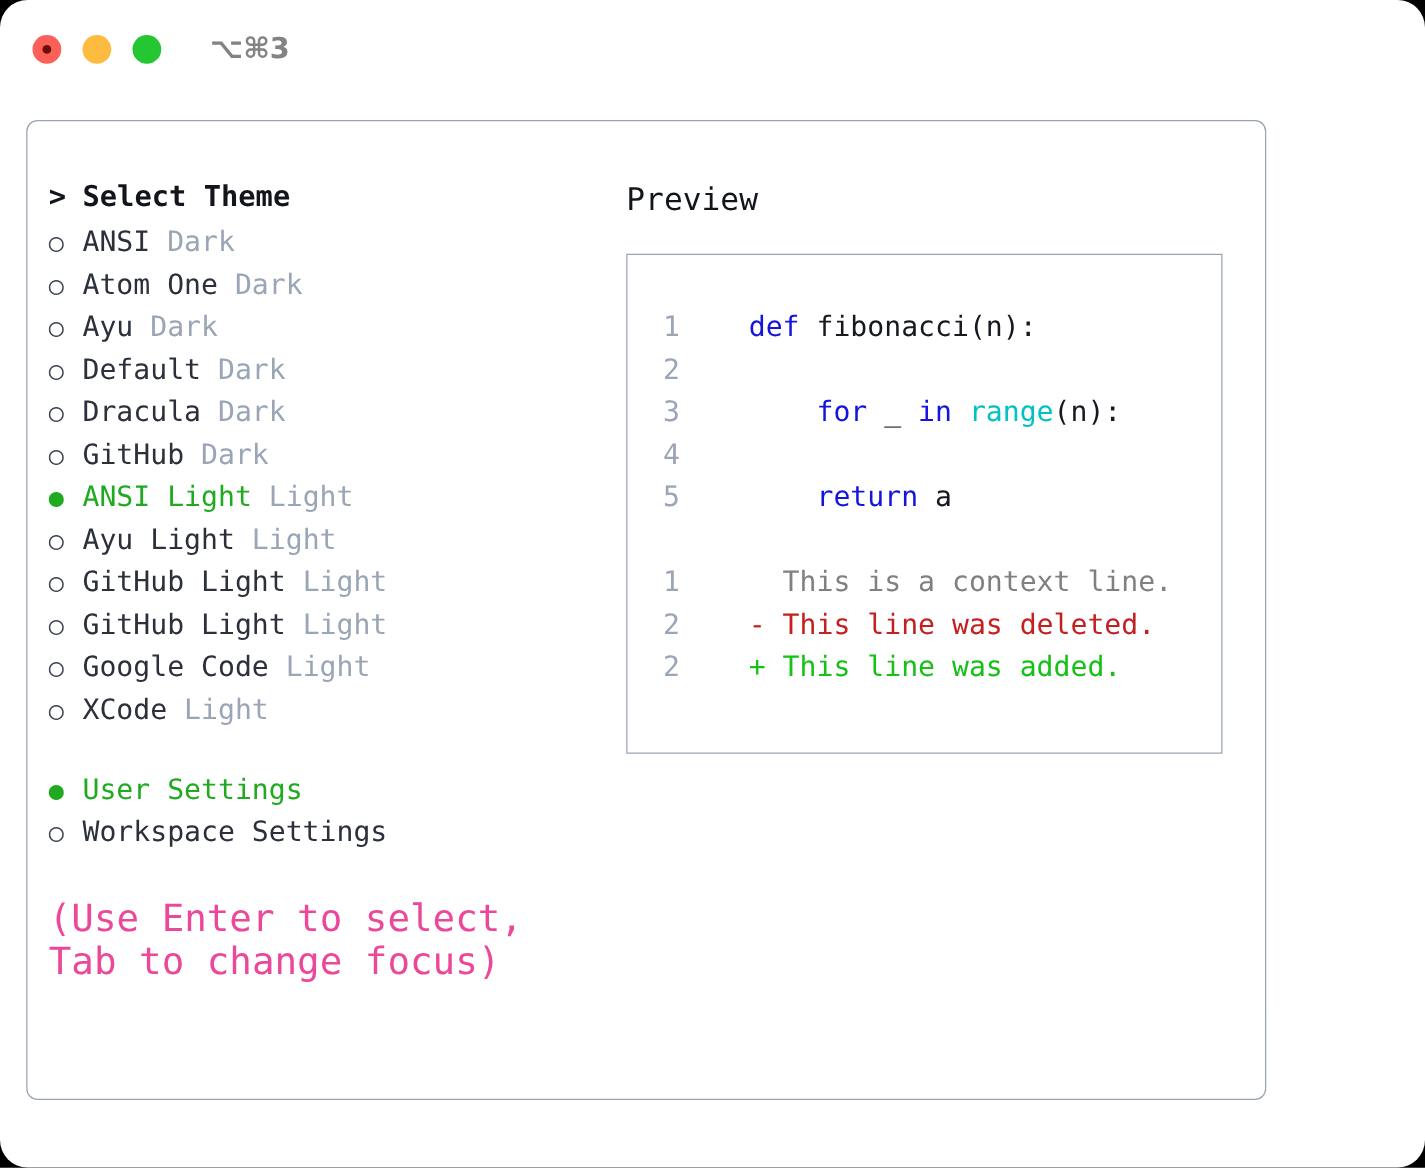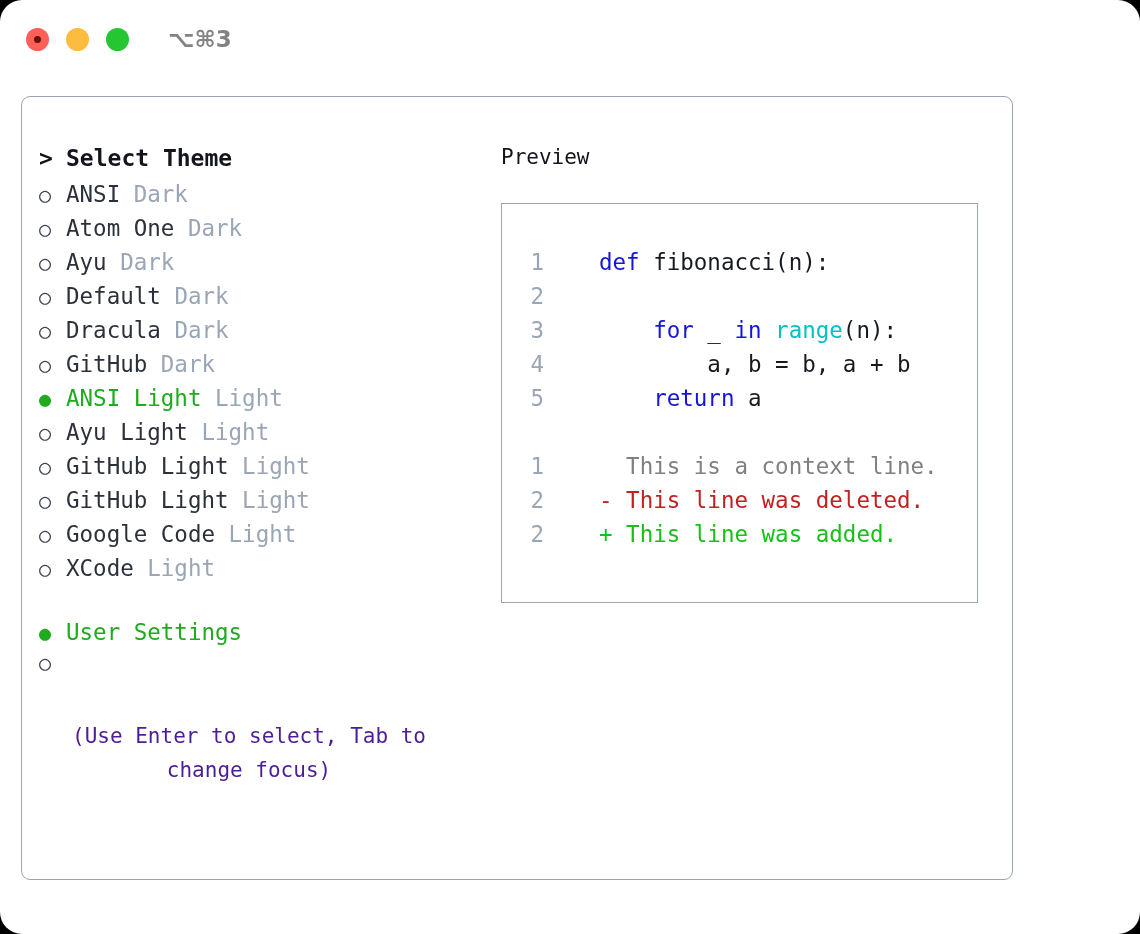--- a/index.html
+++ b/index.html
@@ -127,37 +127,36 @@
     height: 34px;
   }
 
   .apply-name { color: #2b303a; text-align: center; }
   .apply-name.selected { color: #1faa1f; }
 
   #spacer-apply { height: 30px; }
   #spacer-hint  { height: 32px; }
 
   #hint {
-    color: #4c1d95;
-    font-size: 21px;
+    color: #ec4899;
+    font-size: 30px;
     line-height: 34px;
     width: 420px;
     white-space: normal;
-    text-align: center;
   }
 
   
   #right-col {
     position: absolute;
     left: 479px;
     top: 48px;
     width: 500px;
   }
   #preview-title {
-    font-size: 21px;
+    font-size: 25px;
     color: #12161c;
     height: 36px;
     white-space: pre;
   }
   #preview-box {
     margin-top: 22px;
     width: 477px;
     height: 400px;
     border: 1.5px solid #9aa5b4;
     box-sizing: border-box;
@@ -270,20 +269,21 @@
 
         <div id="spacer-apply"></div>
 
 
         <div class="row">
           <span class="marker sel">●</span>
           <span class="apply-name selected">User Settings</span>
         </div>
         <div class="row">
           <span class="marker unsel">○</span>
+          <span class="apply-name">Workspace Settings</span>
         </div>
 
         <div id="spacer-hint"></div>
 
         <div id="hint">(Use Enter to select, Tab to change focus)</div>
       </div>
 
       <div id="right-col">
 
         <div id="preview-title">Preview</div>
@@ -300,21 +300,20 @@
               <span class="lineno">2</span>
             </div>
 
             <div class="code-line">
               <span class="lineno">3</span>
               <span class="code-text"><span class="tok-pln">    </span><span class="tok-kw">for</span><span class="tok-pln"> _ </span><span class="tok-kw">in</span><span class="tok-pln"> </span><span class="tok-fn">range</span><span class="tok-pln">(n):</span></span>
             </div>
 
             <div class="code-line">
               <span class="lineno">4</span>
-              <span class="code-text"><span class="tok-pln">        a, b = b, a + b</span></span>
             </div>
 
             <div class="code-line">
               <span class="lineno">5</span>
               <span class="code-text"><span class="tok-pln">    </span><span class="tok-kw">return</span><span class="tok-pln"> a</span></span>
             </div>
 
             <div class="gap-line"></div>
 
             <div class="code-line">

